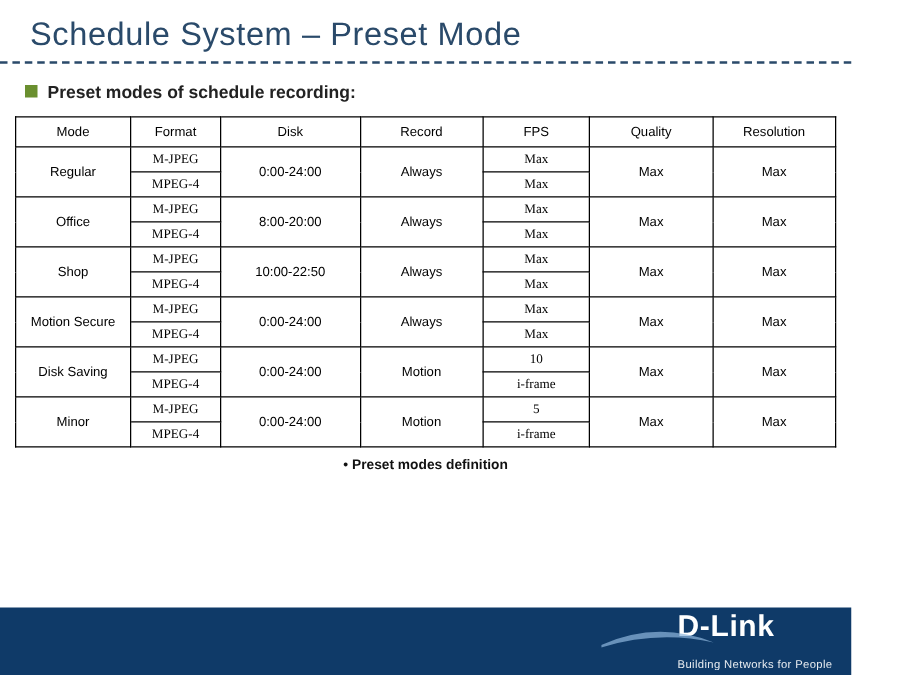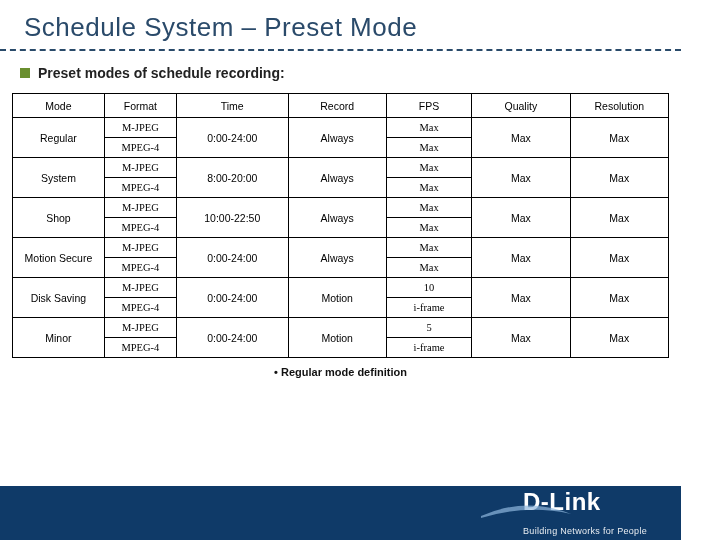--- a/index.html
+++ b/index.html
@@ -15,21 +15,21 @@
   th { font-weight: normal; height: 24px; }
   td.subrow { height: 20px; font-family: Liberation Serif, serif; }
   .col-mode { width: 14%; }
   .col-format { width: 11%; }
   .col-time { width: 17%; }
   .col-record { width: 15%; }
   .col-fps { width: 13%; }
   .col-quality { width: 15%; }
   .col-resolution { width: 15%; }
   .caption { text-align: center; font-size: 11px; font-weight: bold; color: #111; margin-top: 8px; }
-  .footer { position: absolute; bottom: 0; left: 0; right: 0; height: 54px; background: #0f3a68; color: #fff; display: flex; align-items: center; justify-content: flex-end; padding-right: 34px; }
+  .footer { position: absolute; bottom: 0; left: 0; right: 0; height: 54px; background: #0f3a68; color: #fff; display: flex; align-items: center; justify-content: flex-end; padding-right: 15px; }
   .logo { display: flex; flex-direction: column; align-items: flex-start; line-height: 1; }
   .logo-main { font-family: Arial, sans-serif; font-weight: bold; font-size: 24px; letter-spacing: 0.5px; }
   .logo-sub { font-size: 9px; letter-spacing: 0.3px; margin-top: 13px; opacity: 0.9; }
   .logo-swoosh { position: absolute; right: 110px; bottom: 20px; width: 90px; height: 18px; }
 </style>
 </head>
 <body>
 
 <div class="slide">
 
@@ -49,21 +49,21 @@
           <col class="col-time">
           <col class="col-record">
           <col class="col-fps">
           <col class="col-quality">
           <col class="col-resolution">
       </colgroup>
       <thead>
         <tr>
           <th>Mode</th>
           <th>Format</th>
-          <th>Time</th>
+          <th>Disk</th>
           <th>Record</th>
           <th>FPS</th>
           <th>Quality</th>
           <th>Resolution</th>
         </tr>
       </thead>
       <tbody id="table-body">
           <tr>
             <td rowspan="2">Regular</td>
             <td class="subrow">M-JPEG</td>
@@ -71,21 +71,21 @@
             <td rowspan="2">Always</td>
             <td class="subrow">Max</td>
             <td rowspan="2">Max</td>
             <td rowspan="2">Max</td>
           </tr>
           <tr>
             <td class="subrow">MPEG-4</td>
             <td class="subrow">Max</td>
           </tr>
           <tr>
-            <td rowspan="2">System</td>
+            <td rowspan="2">Office</td>
             <td class="subrow">M-JPEG</td>
             <td rowspan="2">8:00-20:00</td>
             <td rowspan="2">Always</td>
             <td class="subrow">Max</td>
             <td rowspan="2">Max</td>
             <td rowspan="2">Max</td>
           </tr>
           <tr>
             <td class="subrow">MPEG-4</td>
             <td class="subrow">Max</td>
@@ -137,21 +137,21 @@
             <td class="subrow">5</td>
             <td rowspan="2">Max</td>
             <td rowspan="2">Max</td>
           </tr>
           <tr>
             <td class="subrow">MPEG-4</td>
             <td class="subrow">i-frame</td>
           </tr>
         </tbody>
     </table>
-    <div class="caption">• Regular mode definition</div>
+    <div class="caption">• Preset modes definition</div>
   </div>
 
   <div class="footer">
     <svg class="logo-swoosh" viewBox="0 0 90 18">
       <path d="M0,14 Q45,-6 90,12 Q45,2 0,16 Z" fill="#8fb7dd" opacity="0.7"></path>
     </svg>
     <div class="logo">
       <span class="logo-main">D-Link</span>
       <span class="logo-sub">Building Networks for People</span>
     </div>

